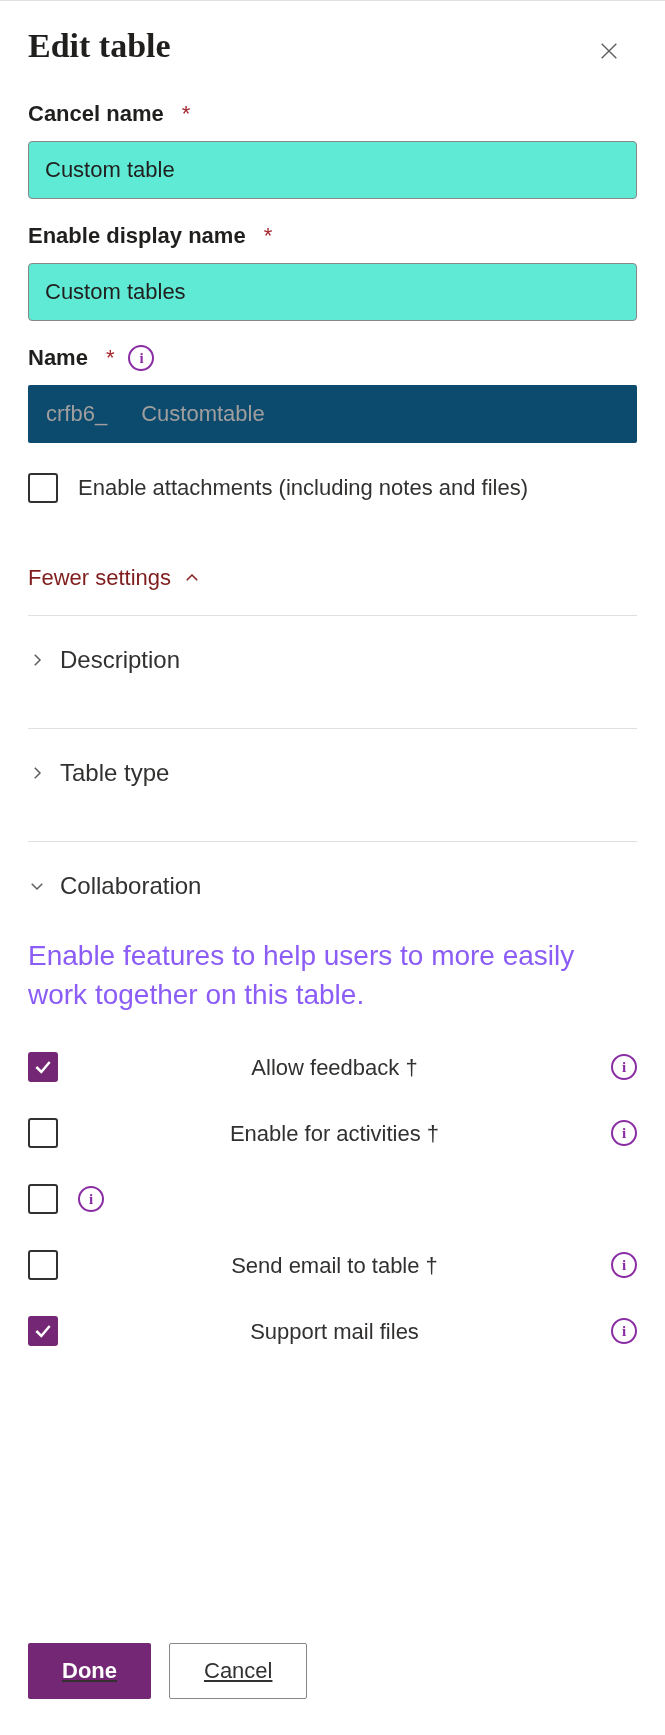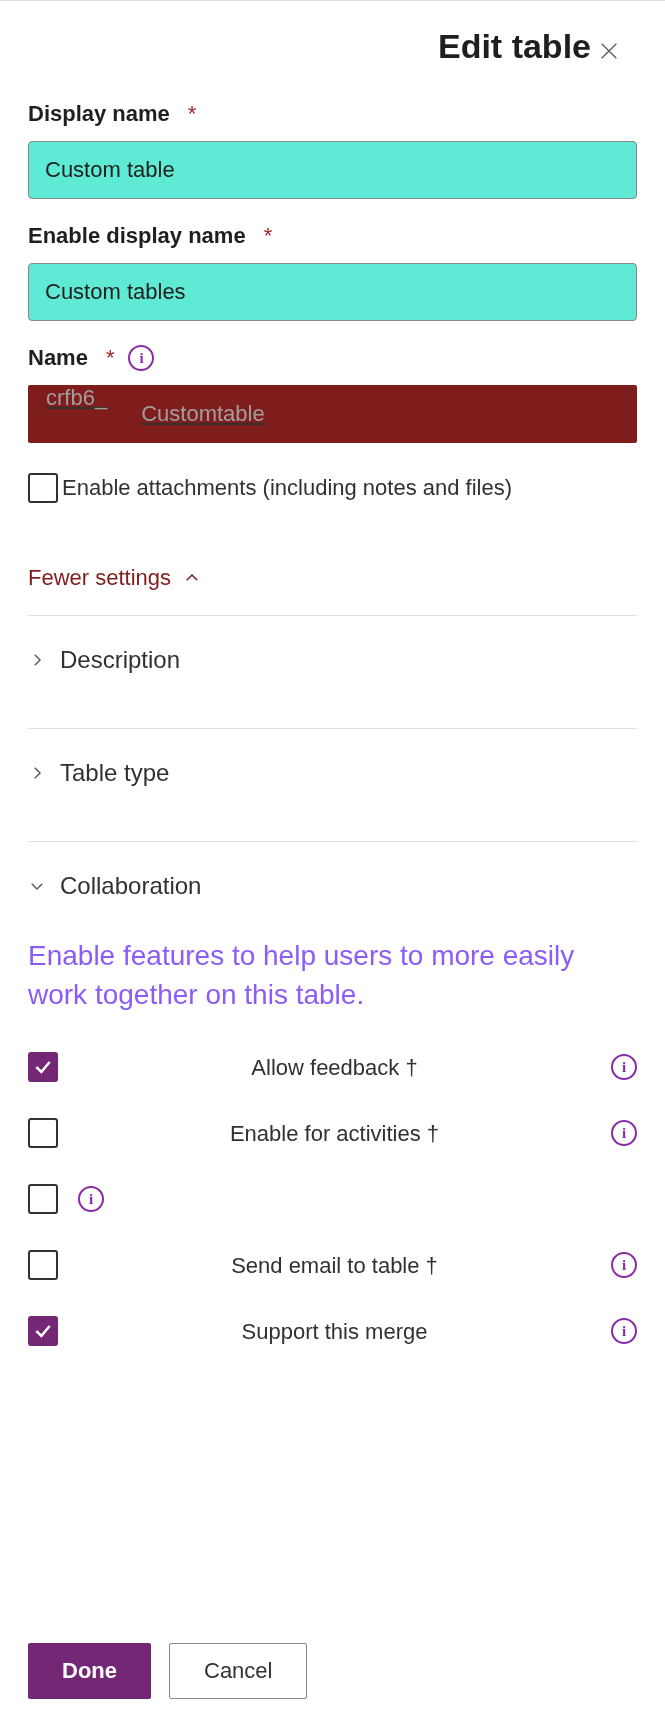--- a/index.html
+++ b/index.html
@@ -12,23 +12,24 @@
   .panel {
     width: 665px;
     height: 1735px;
     display: flex;
     flex-direction: column;
     border-top: 1px solid #e1dfdd;
     position: relative;
   }
   .header {
     display: flex;
-    justify-content: flex-end;
+    justify-content: space-between;
     align-items: flex-start;
     padding: 26px 38px 8px 28px;
+    font-family: Liberation Serif, serif;
   }
   .header h1 {
     margin: 0;
     font-size: 34px;
     font-weight: 700;
     color: #201f1e;
   }
   .close-btn {
     background: none; border: none; cursor: pointer;
     width: 36px; height: 36px; display: flex; align-items: center; justify-content: center;
@@ -86,24 +87,23 @@
     border: 1px solid #8a8886;
     border-radius: 4px;
     padding: 0 16px;
     font-size: 22px;
     color: #201f1e;
     background: #5eead4;
   }
   .name-row {
     display: flex;
     height: 58px;
-    background: #7f1d1d;
+    background: #0c4a6e;
     border-radius: 2px;
-    align-items: flex-start;
-    text-decoration: underline;
+    align-items: center;
   }
   .prefix {
     padding: 0 18px;
     color: #a19f9d;
     font-size: 22px;
     border-right: 0;
   }
   .name-input {
     flex: 1;
     height: 100%;
@@ -111,21 +111,21 @@
     background: transparent;
     padding: 16px 16px;
     font-size: 22px;
     color: #a19f9d;
   }
   .name-input::placeholder { color: #a19f9d; }
 
   .checkbox-row {
     display: flex;
     align-items: center;
-    gap: 4px;
+    gap: 20px;
     margin-top: 30px;
   }
   .cb {
     width: 30px; height: 30px;
     border: 2px solid #323130;
     border-radius: 3px;
     flex-shrink: 0;
     display: flex; align-items: center; justify-content: center;
     background: #fff;
     cursor: pointer;
@@ -180,20 +180,21 @@
     padding: 18px 0;
   }
   .collab-row .cb-label { flex: 1; text-align: center; }
   .collab-row .info-icon { flex-shrink: 0; }
 
   .footer {
     padding: 26px 28px 36px 28px;
     display: flex;
     gap: 18px;
     background: #fff;
+    text-decoration: underline;
   }
   .btn {
     height: 56px;
     padding: 0 34px;
     font-size: 22px;
     border-radius: 2px;
     cursor: pointer;
     font-family: inherit;
   }
   .btn-primary {
@@ -220,21 +221,21 @@
       <svg viewBox="0 0 24 24" fill="none" stroke="currentColor" stroke-width="1.5">
           <path d="M4 4 L20 20 M20 4 L4 20"></path>
         </svg>
     </button>
   </div>
 
   <div class="body">
 
     <div class="field">
       <div class="field-label">
-        <span>Display name</span>
+        <span>Cancel name</span>
           <span class="req">*</span>
       </div>
       <input class="text-input" type="text" value="Custom table" style="">
     </div>
 
     <div class="field">
       <div class="field-label">
         <span>Enable display name</span>
           <span class="req">*</span>
       </div>
@@ -315,21 +316,21 @@
           <div class="cb"></div>
           <div class="cb-label">Send email to table †</div>
           <span class="info-icon">i</span>
         </div>
         <div class="collab-row">
           <div class="cb checked">
             <svg viewBox="0 0 24 24" fill="none" stroke="currentColor" stroke-width="3">
               <path d="M4 12 L10 18 L20 6"></path>
             </svg>
           </div>
-          <div class="cb-label">Support this merge</div>
+          <div class="cb-label">Support mail files</div>
           <span class="info-icon">i</span>
         </div>
       </div>
 
     <div class="spacer-tall"></div>
   </div>
 
   <div class="footer">
     <button class="btn btn-primary">Done</button>
     <button class="btn btn-secondary">Cancel</button>

